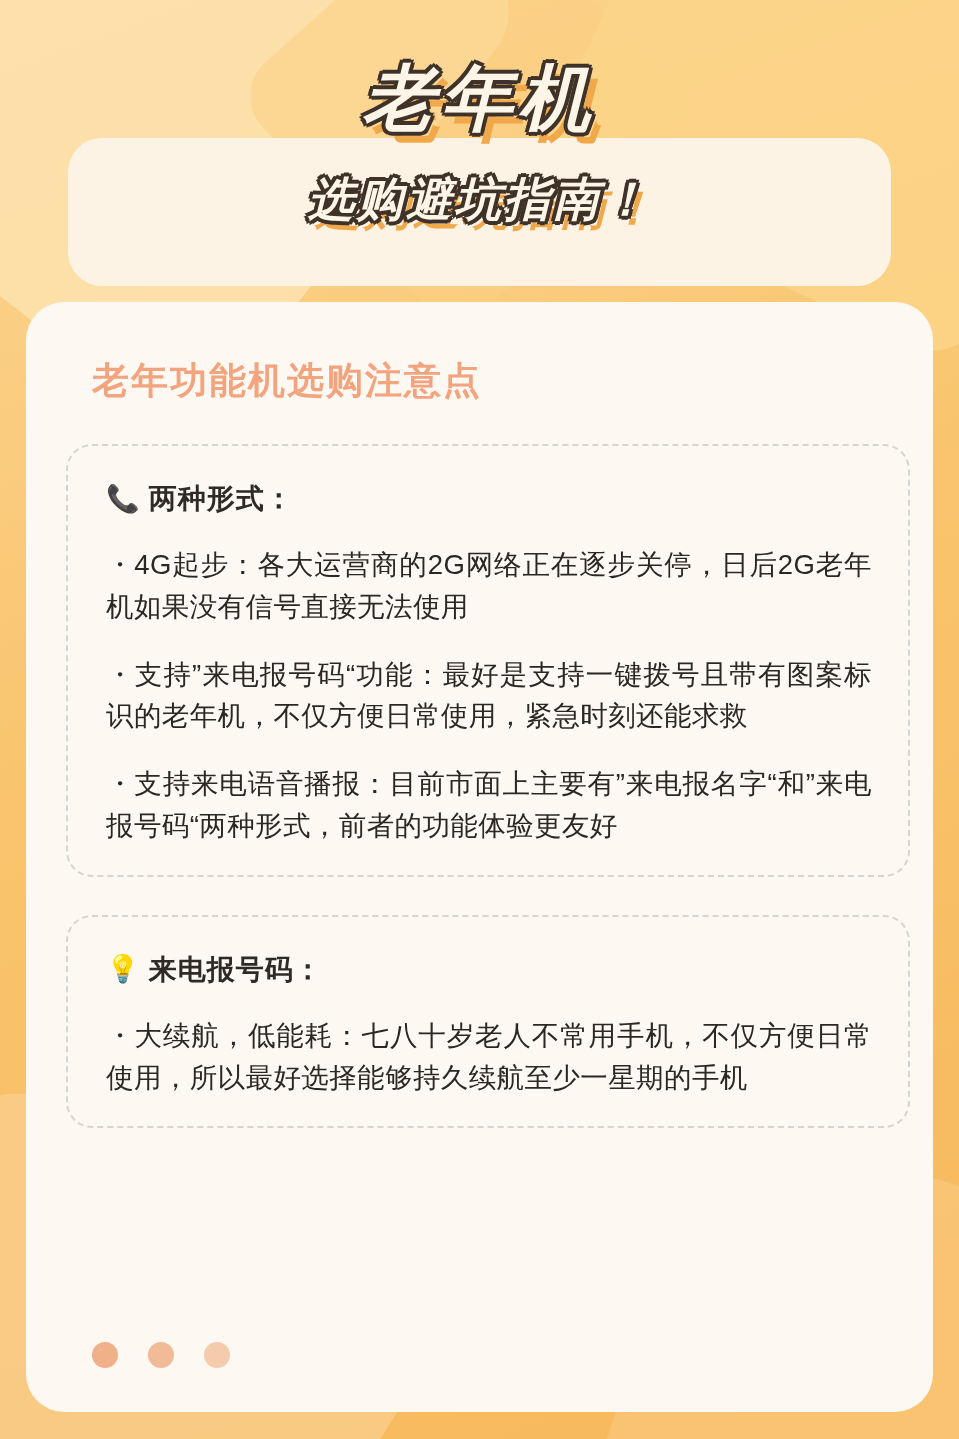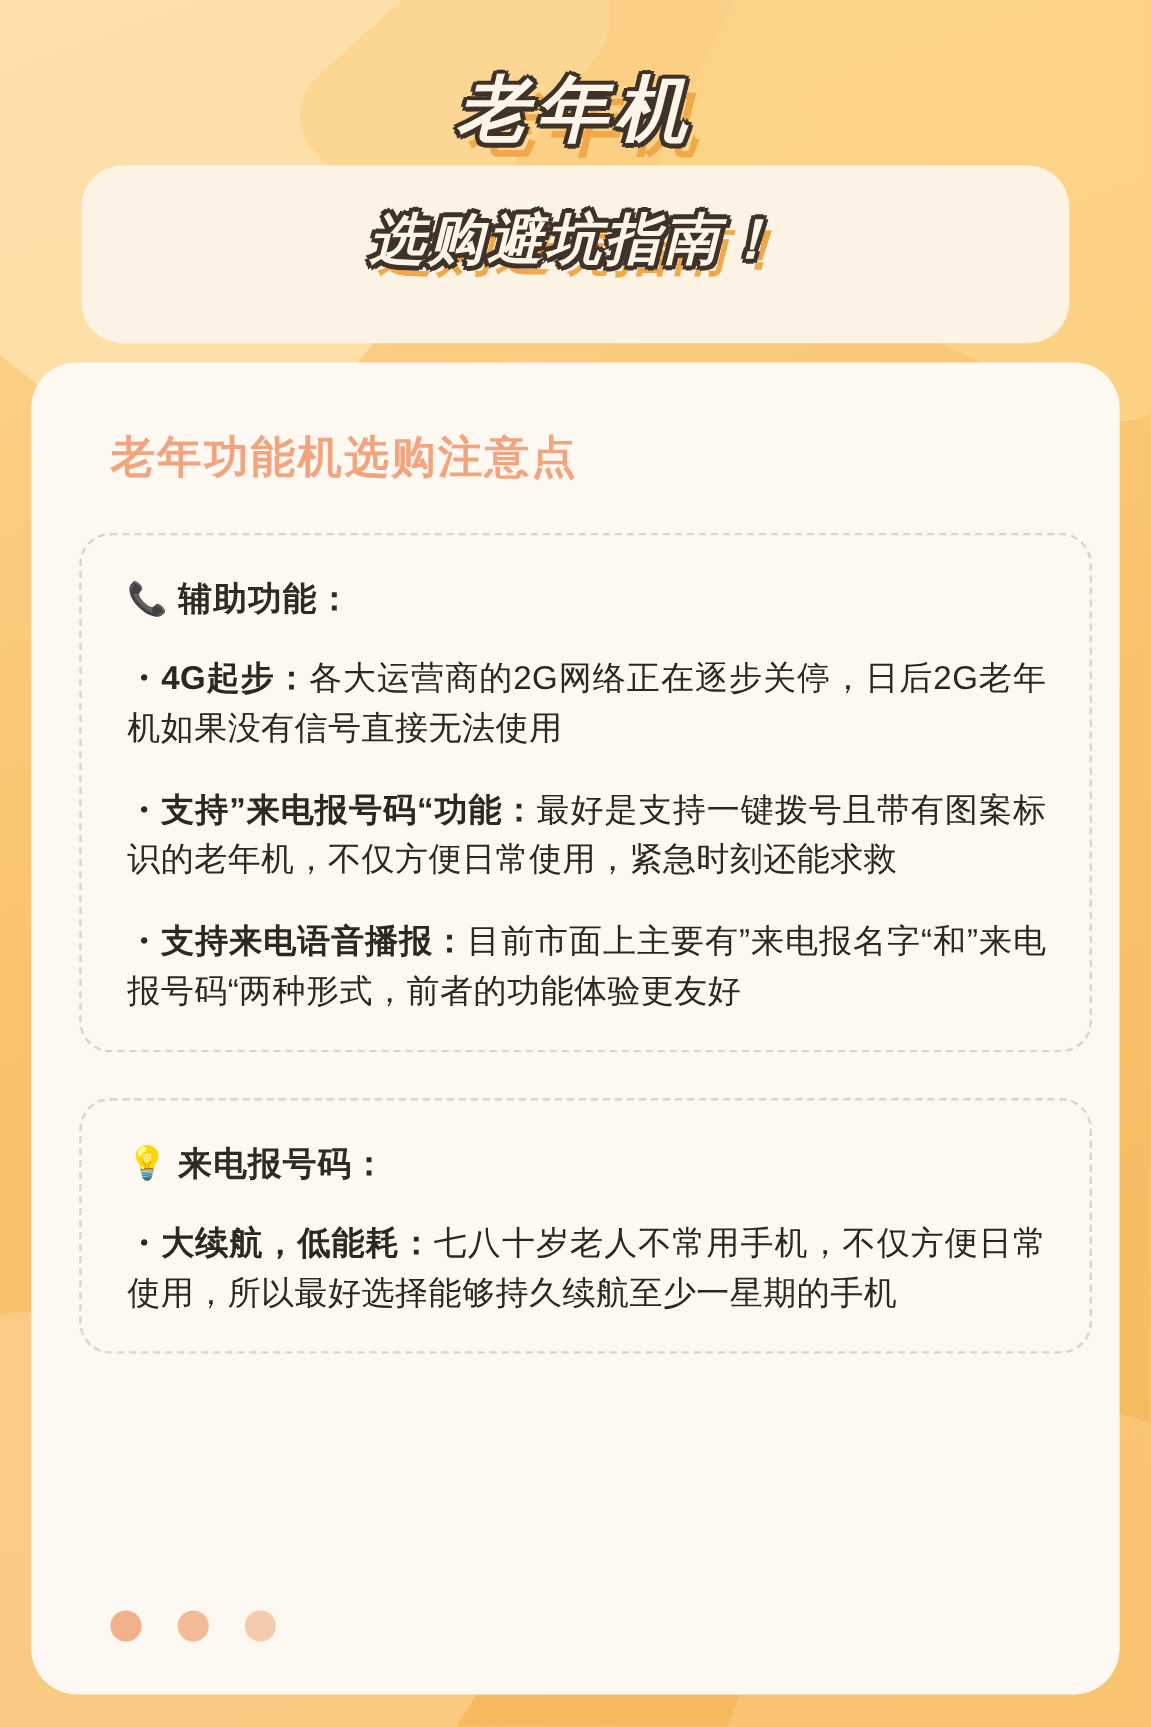--- a/index.html
+++ b/index.html
@@ -94,21 +94,21 @@
     height: 148px;
     background: #fdf3e4;
     border-radius: 34px;
   }
   .title-main {
     position: absolute;
     top: 62px;
     left: 0;
     right: 0;
     text-align: center;
-    font-size: 60px;
+    font-size: 72px;
     line-height: 1;
     font-weight: bold;
     letter-spacing: 6px;
     color: #fdf5e8;
     font-style: italic;
     text-shadow:
       -3px -3px 0 #3f3228,
       3px -3px 0 #3f3228,
       -3px 3px 0 #3f3228,
       3px 3px 0 #3f3228,
@@ -185,21 +185,21 @@
   }
   .bullet {
     font-size: 27.5px;
     line-height: 1.52;
     color: #2b2723;
     margin: 26px 6px 0 8px;
     letter-spacing: .4px;
     text-align: justify;
   }
   .bullet b {
-    font-weight: bold;
+    font-weight: normal;
   }
 
   
   .dots {
     position: absolute;
     left: 66px;
     bottom: 44px;
     display: flex;
     gap: 30px;
   }
@@ -229,21 +229,21 @@
   <div class="title-sub">选购避坑指南！</div>
 </div>
 
 <div class="card">
 
   <div class="card-title">老年功能机选购注意点</div>
 
   <div class="section">
     <div class="section-head">
       <span class="emoji">📞</span>
-      <span>辅助功能：</span>
+      <span>两种形式：</span>
     </div>
 
     <div class="bullet">
       <b>・4G起步：</b><span>各大运营商的2G网络正在逐步关停，日后2G老年机如果没有信号直接无法使用</span>
     </div>
 
     <div class="bullet">
       <b>・支持”来电报号码“功能：</b><span>最好是支持一键拨号且带有图案标识的老年机，不仅方便日常使用，紧急时刻还能求救</span>
     </div>
 

